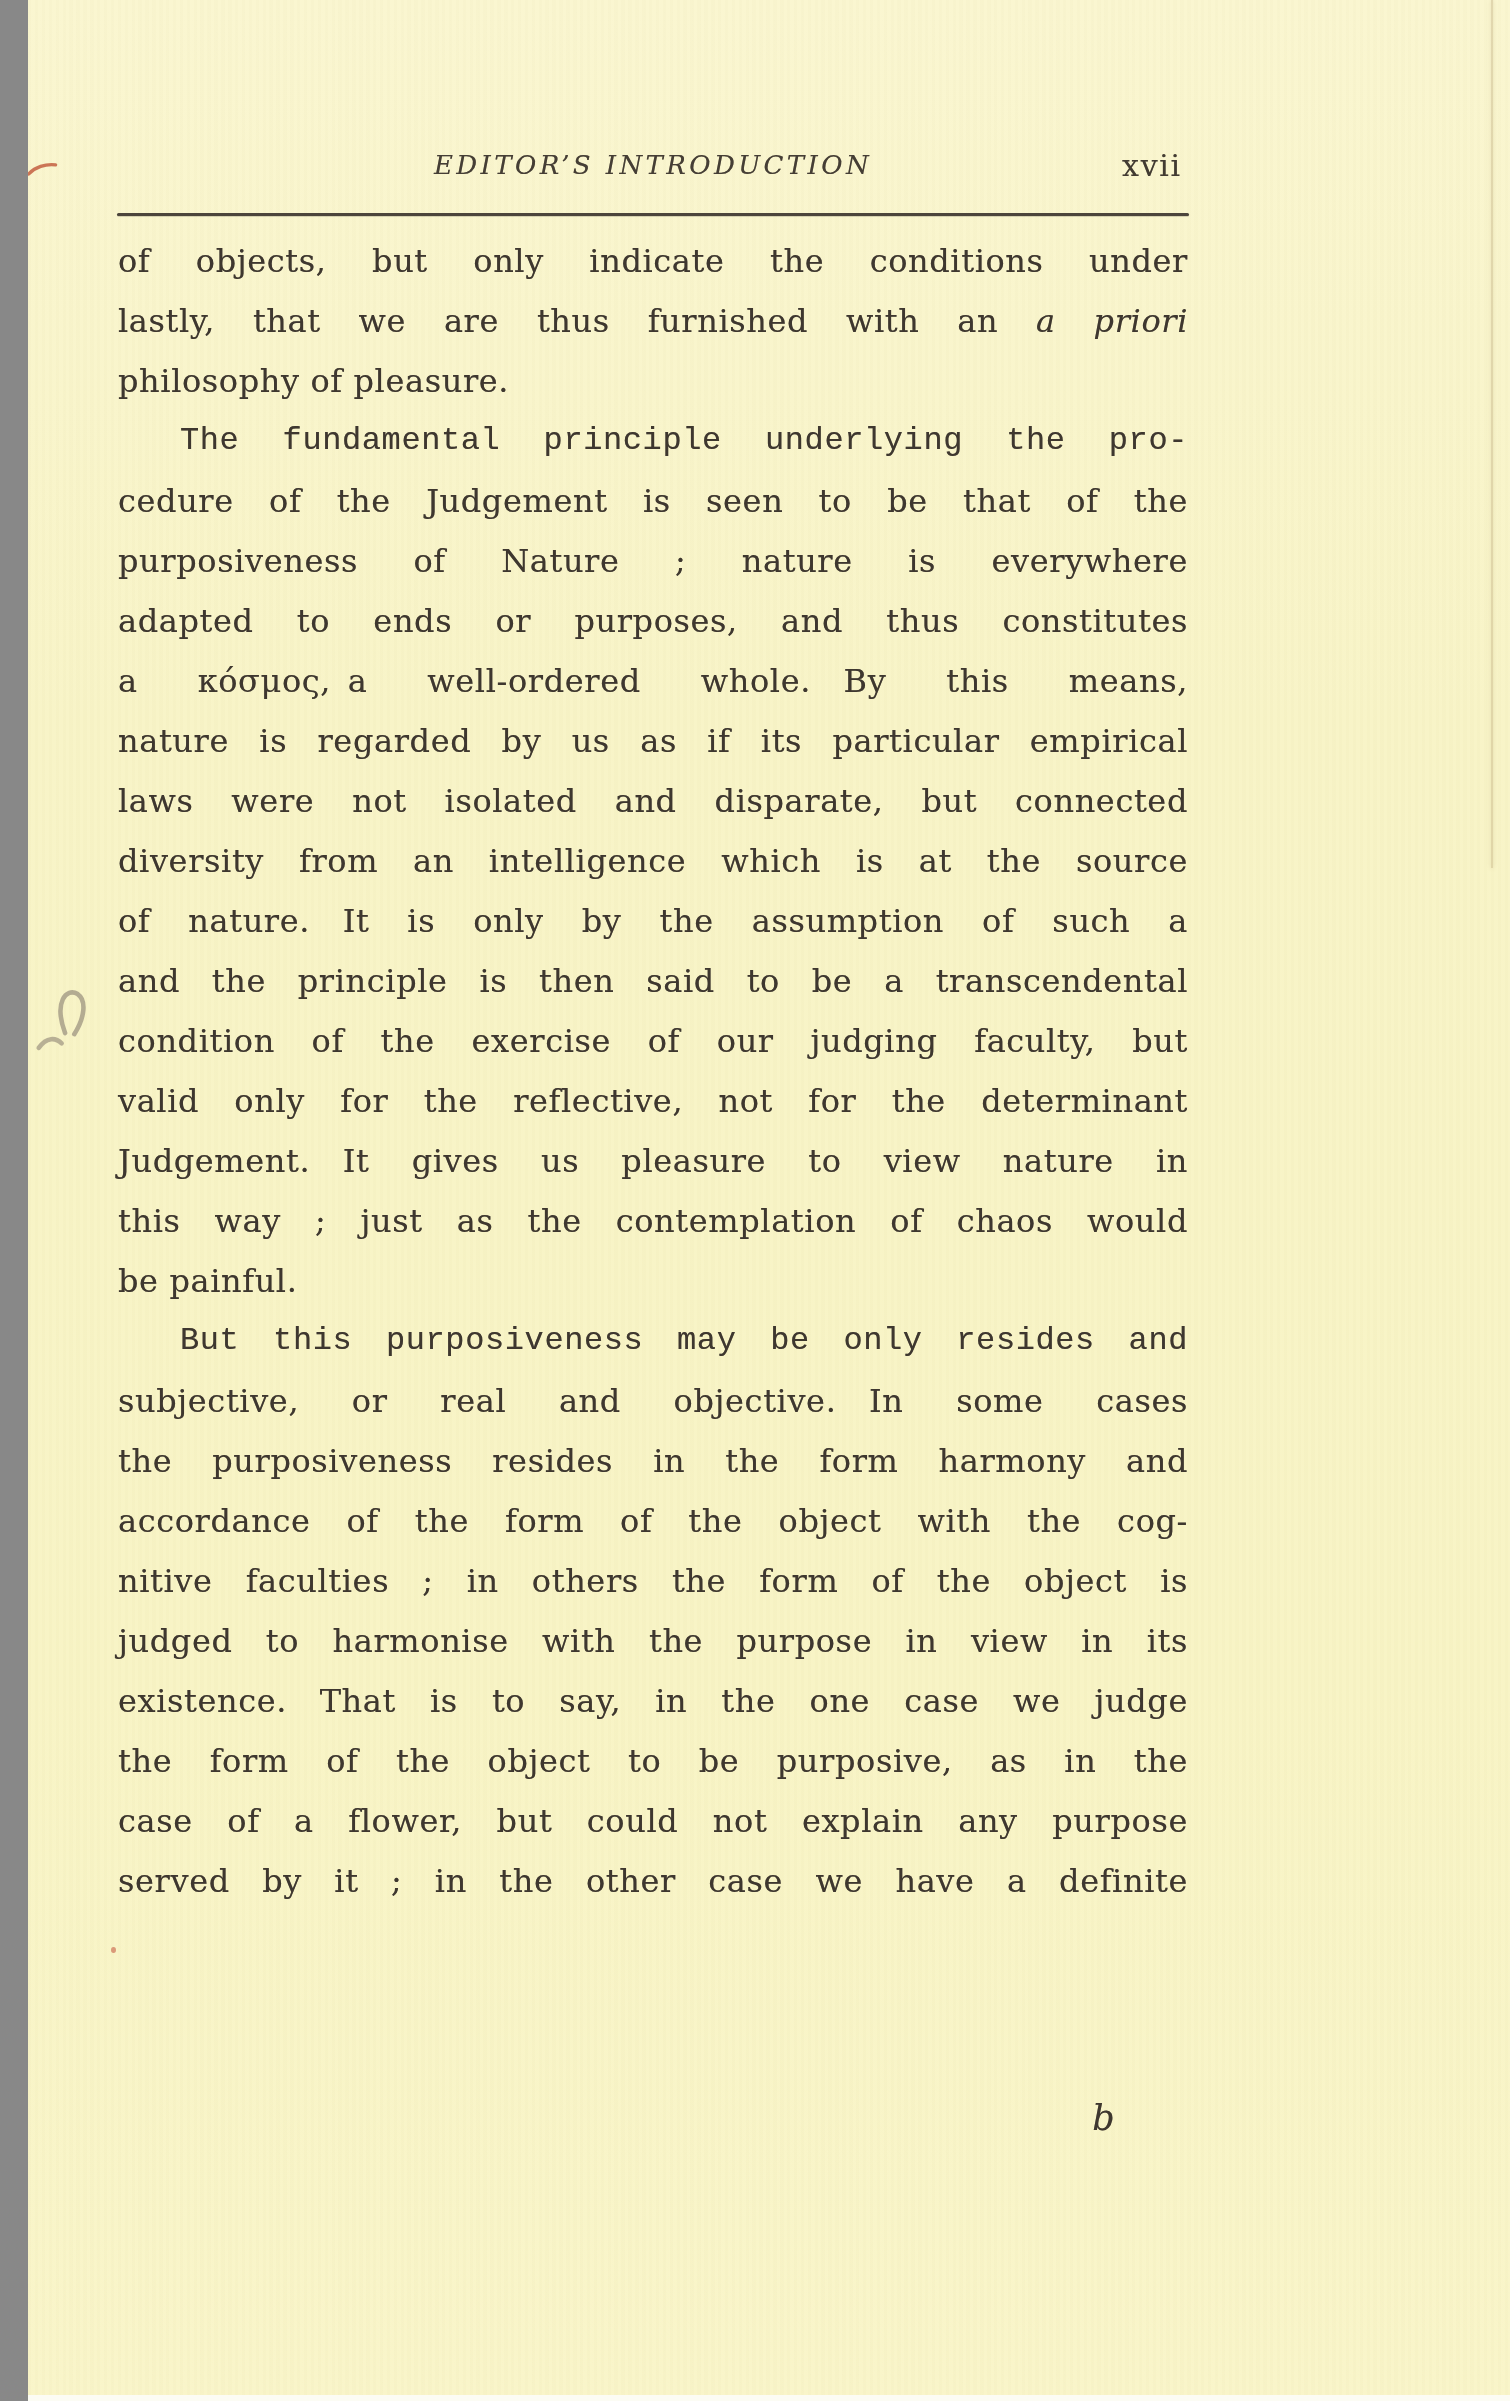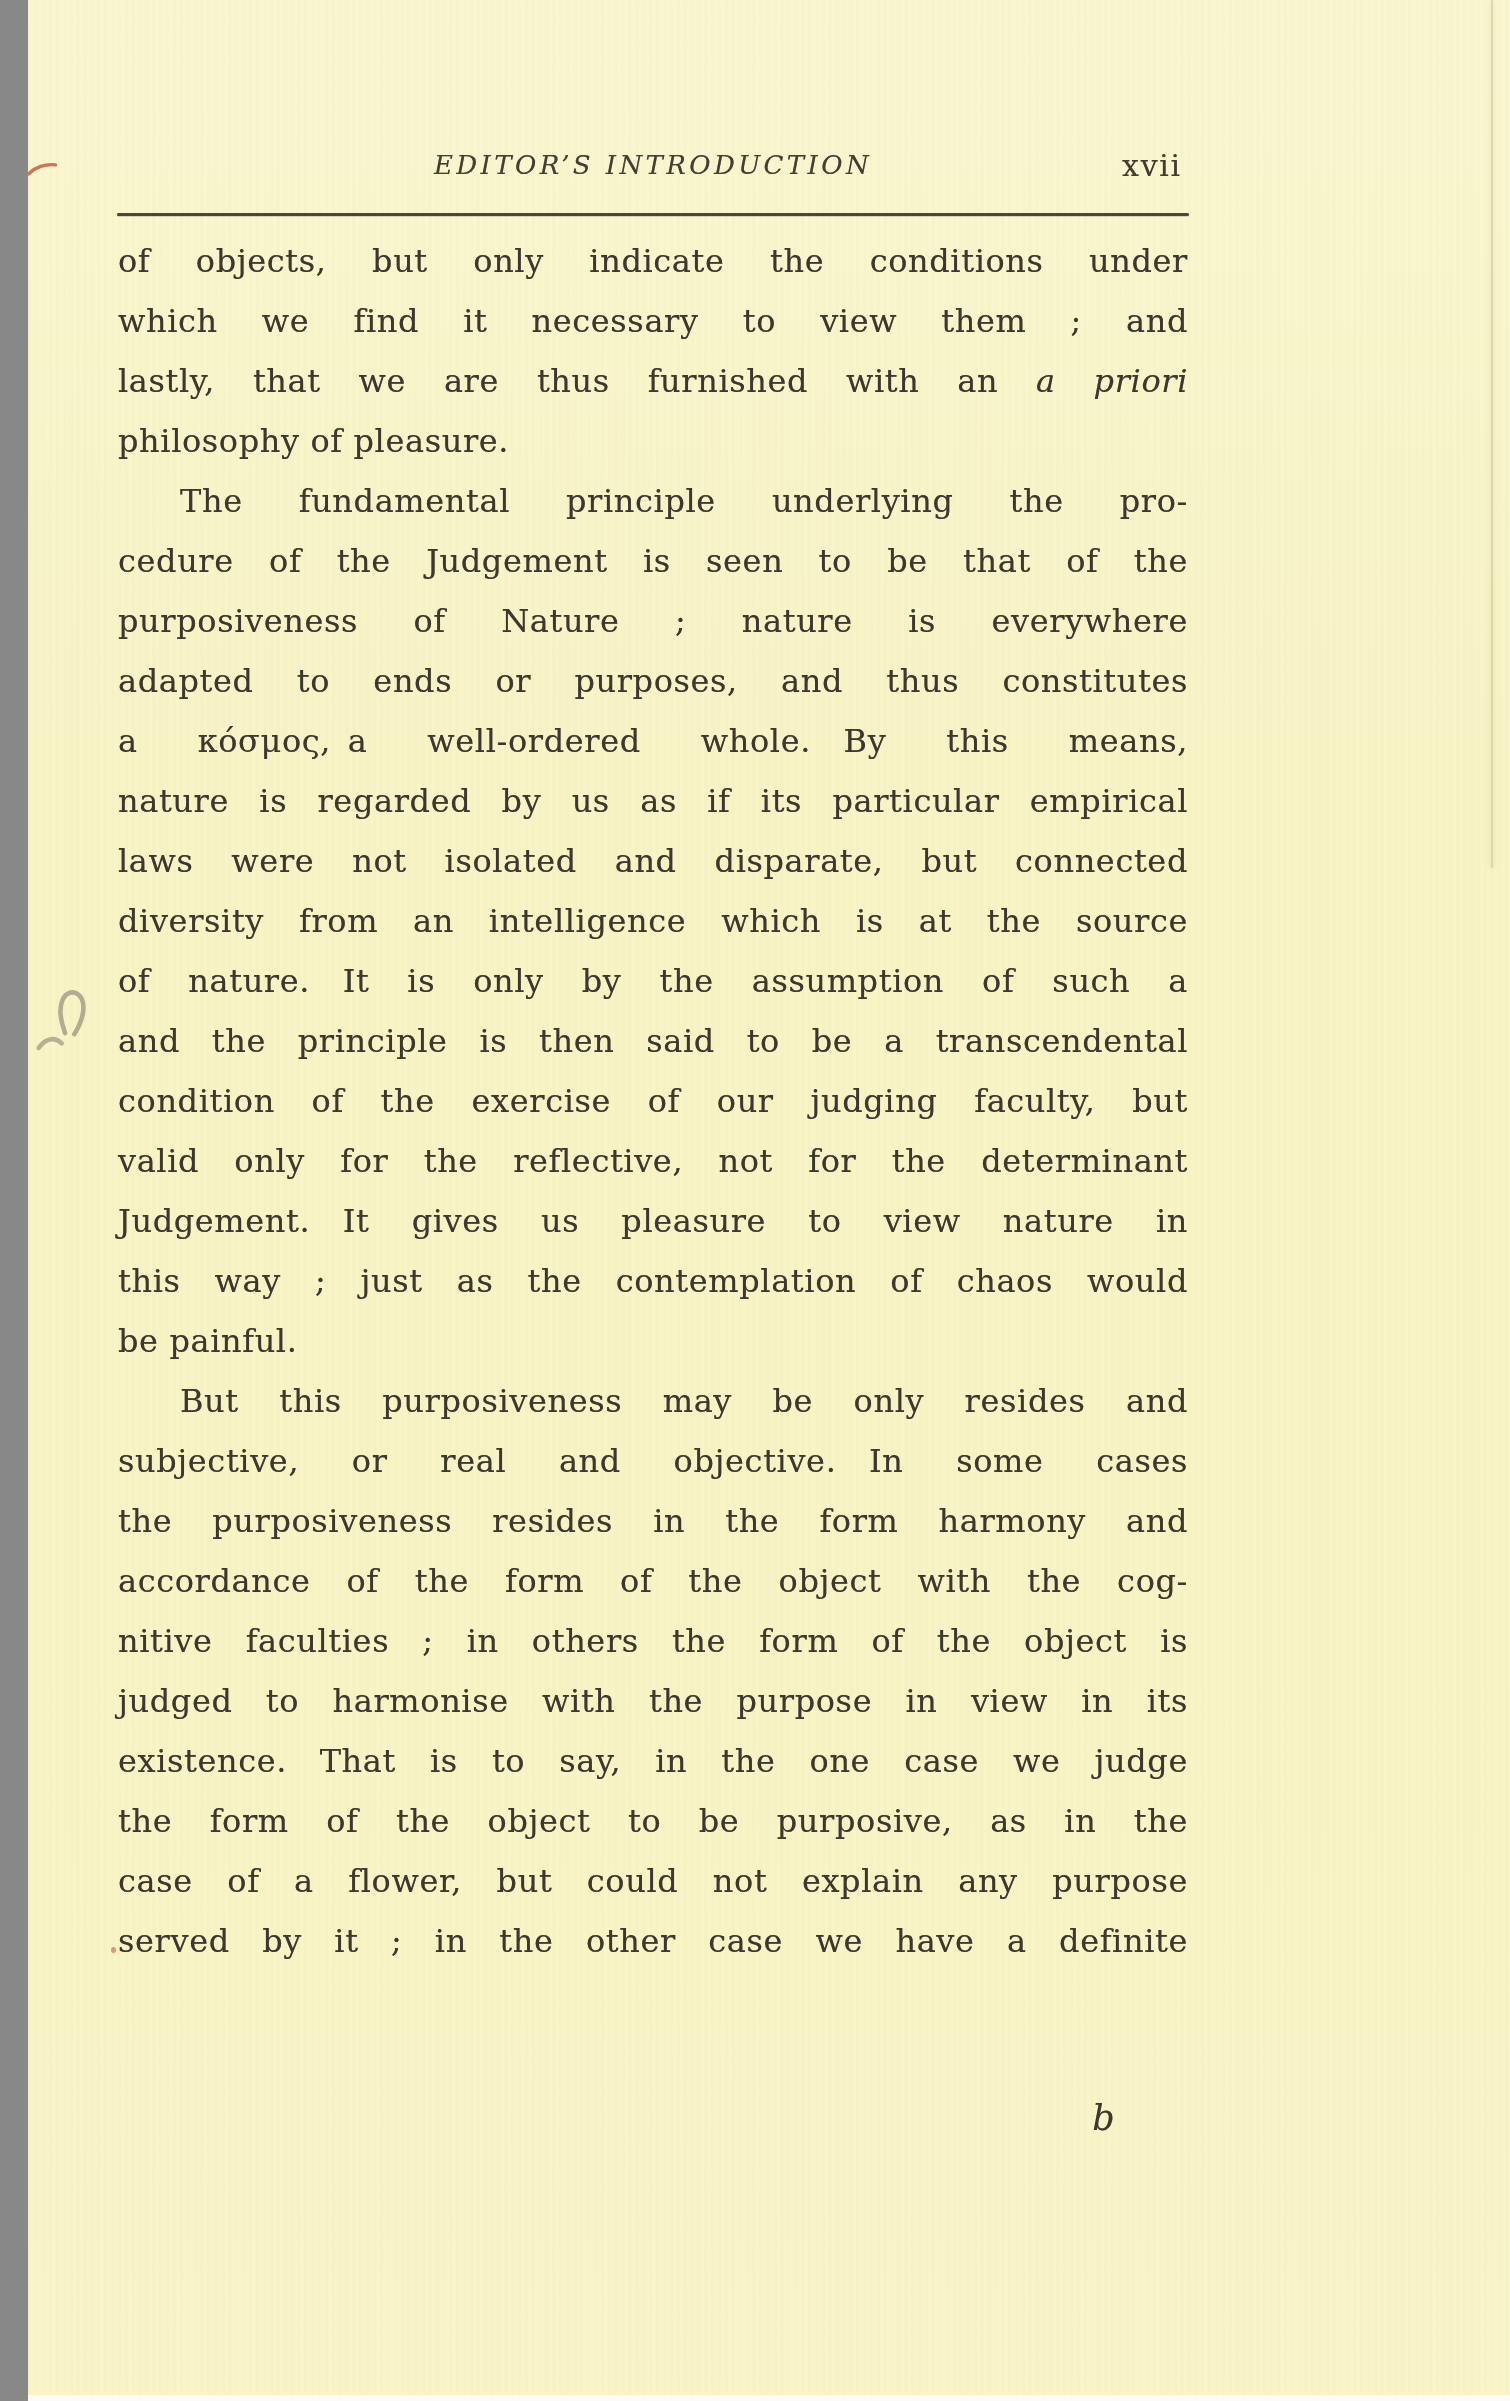--- a/index.html
+++ b/index.html
@@ -30,21 +30,21 @@
     background:#4c453b; border-radius:1.7px;
     box-shadow: 0 0.6px 0.6px rgba(76,69,59,0.4);
   }
   .bodytext {
     position:absolute; left:90px; top:231px; width:1070px;
     font-size:32px; line-height:60px; letter-spacing:0.6px;
     text-shadow: 0 0 0.6px rgba(62,55,47,0.5);
   }
   .line { text-align:justify; text-align-last:justify; white-space:normal; }
   .line.end { text-align-last:left; }
-  .line.indent { text-indent:62px; }
+  .line.indent { text-indent:62px;font-family:Liberation Mono, monospace; }
   .line em { font-style:italic; }
   .greek { }
   .signature-mark {
     position:absolute; left:1041px; top:2098px; width:69px;
     font-style:italic; font-size:35px; color:#3e372f; text-align:center;
     text-shadow: 0 0 0.6px rgba(62,55,47,0.5);
   }
   .pencil-annotation { position:absolute; left:4.6px; top:978px; }
   .red-ink-mark { position:absolute; left:0px; top:158px; }
   .red-speck {
@@ -80,21 +80,20 @@
 <div class="page">
 
   <div class="texture"></div>
 
   <div class="header-title">EDITOR’S INTRODUCTION</div>
   <div class="page-number">xvii</div>
   <div class="rule"></div>
 
   <div class="bodytext">
     <div class="line">of objects, but only indicate the conditions under</div>
-    <div class="line">which we find it necessary to view them ; and</div>
     <div class="line"><span>lastly, that we are thus furnished with an </span><em>a priori</em><span></span></div>
     <div class="line end">philosophy of pleasure.</div>
     <div class="line indent">The fundamental principle underlying the pro-</div>
     <div class="line">cedure of the Judgement is seen to be that of the</div>
     <div class="line">purposiveness of Nature ; nature is everywhere</div>
     <div class="line">adapted to ends or purposes, and thus constitutes</div>
     <div class="line"><span>a </span><span class="greek">κόσμος</span><span>, a well-ordered whole. By this means,</span></div>
     <div class="line">nature is regarded by us as if its particular empirical</div>
     <div class="line">laws were not isolated and disparate, but connected</div>
     <div class="line">diversity from an intelligence which is at the source</div>

